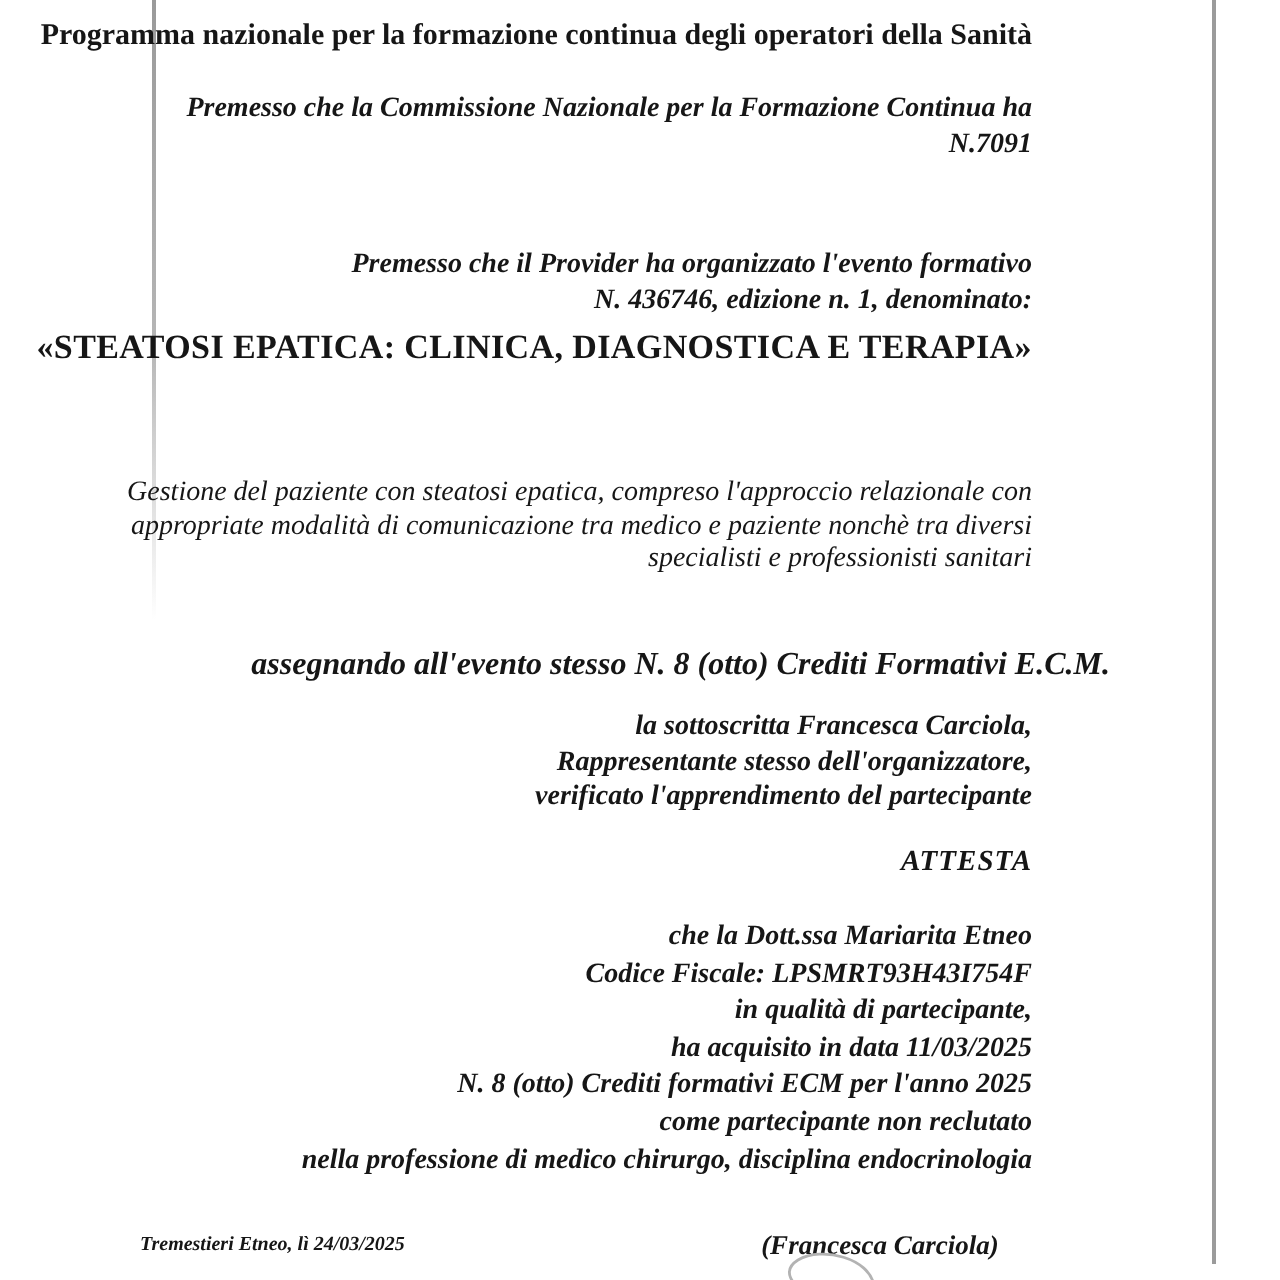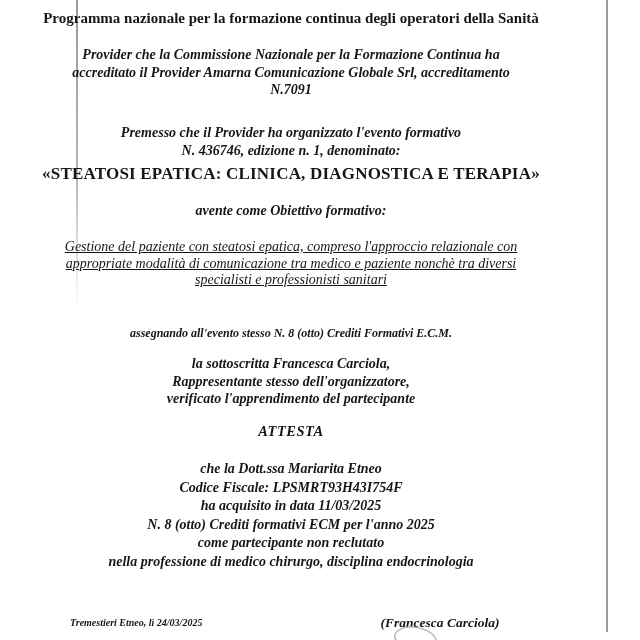--- a/index.html
+++ b/index.html
@@ -12,82 +12,81 @@
     color:#161616;
   }
   .border-left{
     position:absolute;left:76px;top:0;width:2px;height:310px;
     background:linear-gradient(to bottom,#9a9a9a 0%,#b5b5b5 55%,rgba(181,181,181,0) 100%);
   }
   .border-right{
     position:absolute;left:606px;top:0;width:2px;height:632px;
     background:#9b9b9b;
   }
-  .tb{position:absolute;left:0;width:516px;text-align:center;padding-left:33px;}
+  .tb{position:absolute;left:0;width:516px;text-align:right;}
   .b{font-weight:bold;}
   .bi{font-weight:bold;font-style:italic;}
   .i{font-style:italic;}
   .header-line{top:8px;font-size:15px;line-height:20px;}
   .premise-accreditation{top:46px;font-size:14px;line-height:17.5px;}
   .premise-event{top:124px;font-size:14px;line-height:18px;}
   .event-title{top:163px;font-size:17px;line-height:22px;letter-spacing:0.2px;}
   .objective-intro{top:202px;font-size:14px;line-height:18px;}
-  .objective-text{top:239px;font-size:14px;line-height:16.5px;text-decoration:underline;}
-  .credits-line{top:324px;font-size:12px;line-height:18px;}
+  .objective-text{top:239px;font-size:14px;line-height:16.5px;}
+  .credits-line{top:324px;font-size:16px;line-height:18px;margin-left:39px;}
   .declarant{top:355px;font-size:14px;line-height:17.5px;}
   .attesta{top:422px;font-size:14.5px;line-height:18px;letter-spacing:0.5px;}
   .participant{top:460px;font-size:14px;line-height:18.6px;}
   .place-date{position:absolute;left:70px;top:613px;font-size:10px;line-height:19px;}
   .signature-block{position:absolute;left:325px;top:613px;width:230px;text-align:center;font-size:13.5px;line-height:19px;}
   .signature-svg{position:absolute;left:60px;top:8px;width:70px;height:30px;pointer-events:none;}
 </style>
 </head>
 <body>
 
 <div class="page">
 
   <div class="border-left"></div>
   <div class="border-right"></div>
 
   <div class="tb b header-line">Programma nazionale per la formazione continua degli operatori della Sanità</div>
 
   <div class="tb bi premise-accreditation">
-    <div>Provider che la Commissione Nazionale per la Formazione Continua ha</div>
-    <div>accreditato il Provider Amarna Comunicazione Globale Srl, accreditamento</div>
+    <div>Premesso che la Commissione Nazionale per la Formazione Continua ha</div>
     <div>N.7091</div>
   </div>
 
   <div class="tb bi premise-event">
     <div>Premesso che il Provider ha organizzato l'evento formativo</div>
     <div>N. 436746, edizione n. 1, denominato:</div>
   </div>
 
   <div class="tb b event-title">«STEATOSI EPATICA: CLINICA, DIAGNOSTICA E TERAPIA»</div>
 
-  <div class="tb bi objective-intro">avente come Obiettivo formativo:</div>
 
   <div class="tb i objective-text">
     <div>Gestione del paziente con steatosi epatica, compreso l'approccio relazionale con</div>
     <div>appropriate modalità di comunicazione tra medico e paziente nonchè tra diversi</div>
     <div>specialisti e professionisti sanitari</div>
   </div>
 
   <div class="tb bi credits-line">assegnando all'evento stesso N. 8 (otto) Crediti Formativi E.C.M.</div>
 
   <div class="tb bi declarant">
     <div>la sottoscritta Francesca Carciola,</div>
     <div>Rappresentante stesso dell'organizzatore,</div>
     <div>verificato l'apprendimento del partecipante</div>
   </div>
 
   <div class="tb bi attesta">ATTESTA</div>
 
   <div class="tb bi participant">
     <div>che la Dott.ssa Mariarita Etneo</div>
     <div>Codice Fiscale: LPSMRT93H43I754F</div>
+    <div>in qualità di partecipante,</div>
     <div>ha acquisito in data 11/03/2025</div>
     <div>N. 8 (otto) Crediti formativi ECM per l'anno 2025</div>
     <div>come partecipante non reclutato</div>
     <div>nella professione di medico chirurgo, disciplina endocrinologia</div>
   </div>
 
   <div class="place-date bi">Tremestieri Etneo, lì 24/03/2025</div>
 
   <div class="signature-block bi">
     <div>(Francesca Carciola)</div>

